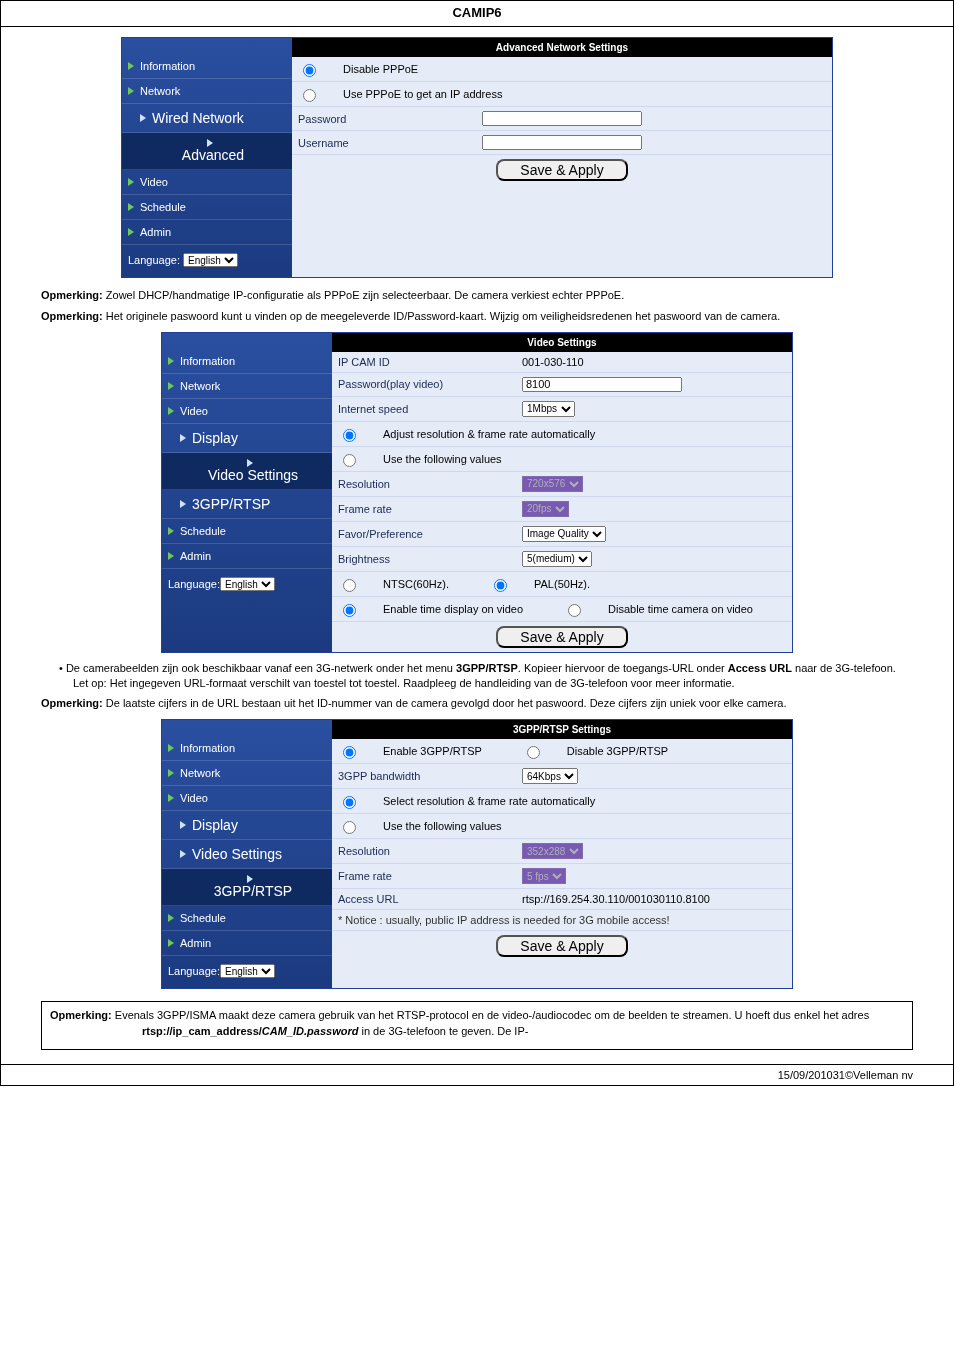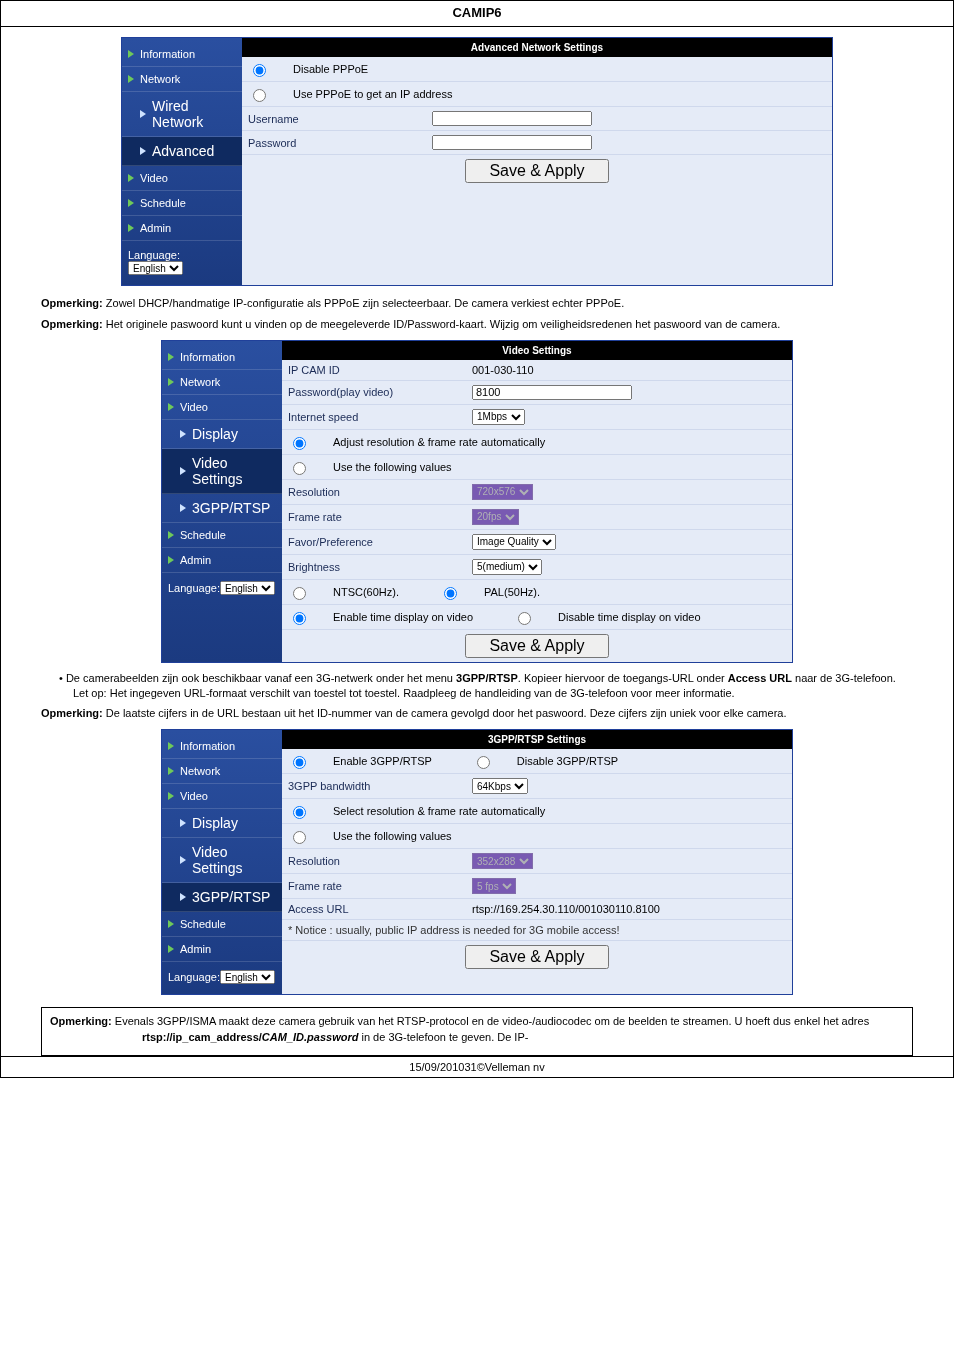--- a/index.html
+++ b/index.html
@@ -1,40 +1,40 @@
 <!DOCTYPE html>
 <html><head>
 <meta charset="utf-8">
 <style>
 body{margin:0;font-family:Verdana,Arial,sans-serif;font-size:11px;background:#fff;}
 .page{width:954px;margin:0 auto;border:1px solid #000;box-sizing:border-box;padding-bottom:4px;}
 .title{font-weight:bold;text-align:center;font-size:13px;padding:4px 0 6px;border-bottom:1px solid #000;}
 .panel{display:flex;border:1px solid #20409a;margin:10px 120px;}
-.sidebar{width:120px;background:linear-gradient(#2a4fa0,#1b3a80);color:#fff;font-size:11px;padding:4px 0 8px;flex:none;}
+.sidebar{width:170px;background:linear-gradient(#2a4fa0,#1b3a80);color:#fff;font-size:11px;padding:16px 0 8px;flex:none;}
 .sidebar-item,.sidebar-sub{display:flex;align-items:center;padding:6px 6px;border-bottom:1px solid rgba(255,255,255,0.15);}
 .sidebar-sub{padding-left:18px;font-size:14px;}
 .tri{width:0;height:0;border-left:6px solid #6fc95a;border-top:4px solid transparent;border-bottom:4px solid transparent;margin-right:6px;flex:none;}
 .tri-sub{border-left-color:#cfe3ff;}
-.sidebar .active{background:#0f2a60;}
+.sidebar .active{background:#0f2a60;flex-direction:column;}
 .lang-row{padding:8px 6px 2px;}
 .lang-select{font-size:10px;height:14px;max-width:66px;}
 .content{flex:1;background:#e5ebf7;}
 .hdr{background:#000000;color:#fff;font-weight:bold;font-size:10px;text-align:center;padding:4px 0;}
 .row{display:flex;align-items:center;border-bottom:1px solid #cfd8ec;padding:4px 6px;gap:24px;}
 .row .label{width:160px;color:#1a2a55;}
 .txt-input{width:160px;font-size:11px;height:15px;box-sizing:border-box;}
 .sel{font-size:10px;height:16px;}
 .sel-dis{background:#4c1d95;color:#999;}
-.btn{font-size:16px;padding:1px 22px;}
+.btn{font-size:14px;padding:1px 22px;border-radius:8px;}
 .center{justify-content:center;}
 .note{margin:4px 40px 6px 40px;text-indent:-92px;padding-left:92px;line-height:1.35;color:#000;}
 .bullet{margin:4px 40px 6px 58px;text-indent:-14px;padding-left:14px;line-height:1.35;}
 .bullet::before{content:"• ";}
 .note b,.bullet b{font-weight:bold;}
-.footer{display:flex;justify-content:center;font-size:11px;padding:4px 40px 0;border-top:1px solid #000;}
+.footer{display:flex;justify-content:flex-end;font-size:11px;padding:4px 40px 0;border-top:1px solid #000;margin-top:14px;}
 .bottom-box{border:1px solid #000;margin:12px 40px 0;padding:6px 8px 10px;text-indent:-92px;padding-left:100px;line-height:1.4;}
 </style>
 </head>
 <body>
 
 <div class="page">
  <div class="title">CAMIP6</div>
 
  <div class="panel">
   <div class="sidebar">
@@ -75,27 +75,27 @@
    <div class="hdr">Advanced Network Settings</div>
    <div class="row">
           <input type="radio" checked="" style="">
           <span>Disable PPPoE</span>
         </div>
    <div class="row">
           <input type="radio" style="">
           <span>Use PPPoE to get an IP address</span>
         </div>
    <div class="row">
+          <span class="label">Password</span>
+          <input class="txt-input" style="">
+        </div>
+   <div class="row">
           <span class="label">Username</span>
           <input class="txt-input" style="">
         </div>
-   <div class="row">
-          <span class="label">Password</span>
-          <input class="txt-input" style="">
-        </div>
    <div class="row center" style="border:none;">
           <button class="btn">Save &amp; Apply</button>
         </div>
   </div>
  </div>
 
  <div class="note"><b>Opmerking:</b><span> Zowel DHCP/handmatige IP-configuratie als PPPoE zijn selecteerbaar. De camera verkiest echter PPPoE.</span></div>
  <div class="note"><b>Opmerking:</b><span> Het originele paswoord kunt u vinden op de meegeleverde ID/Password-kaart. Wijzig om veiligheidsredenen het paswoord van de camera.</span></div>
 
  <div class="panel" style="margin:8px 160px;">
@@ -175,21 +175,21 @@
    <div class="row">
           <input type="radio" style="">
           <span style="margin-right:16px;">NTSC(60Hz).</span>
           <input type="radio" checked="" style="">
           <span>PAL(50Hz).</span>
         </div>
    <div class="row">
           <input type="radio" checked="" style="">
           <span style="margin-right:16px;">Enable time display on video</span>
           <input type="radio" style="">
-          <span>Disable time display on video</span>
+          <span>Disable time camera on video</span>
         </div>
    <div class="row center" style="border:none;">
           <button class="btn">Save &amp; Apply</button>
         </div>
   </div>
  </div>
 
  <div class="bullet"><span> De camerabeelden zijn ook beschikbaar vanaf een 3G-netwerk onder het menu </span><b>3GPP/RTSP</b><span>. Kopieer hiervoor de toegangs-URL onder </span><b>Access URL</b><span> naar de 3G-telefoon. Let op: Het ingegeven URL-formaat verschilt van toestel tot toestel. Raadpleeg de handleiding van de 3G-telefoon voor meer informatie.</span></div>
  <div class="note"><b>Opmerking:</b><span> De laatste cijfers in de URL bestaan uit het ID-nummer van de camera gevolgd door het paswoord. Deze cijfers zijn uniek voor elke camera.</span></div>
 

